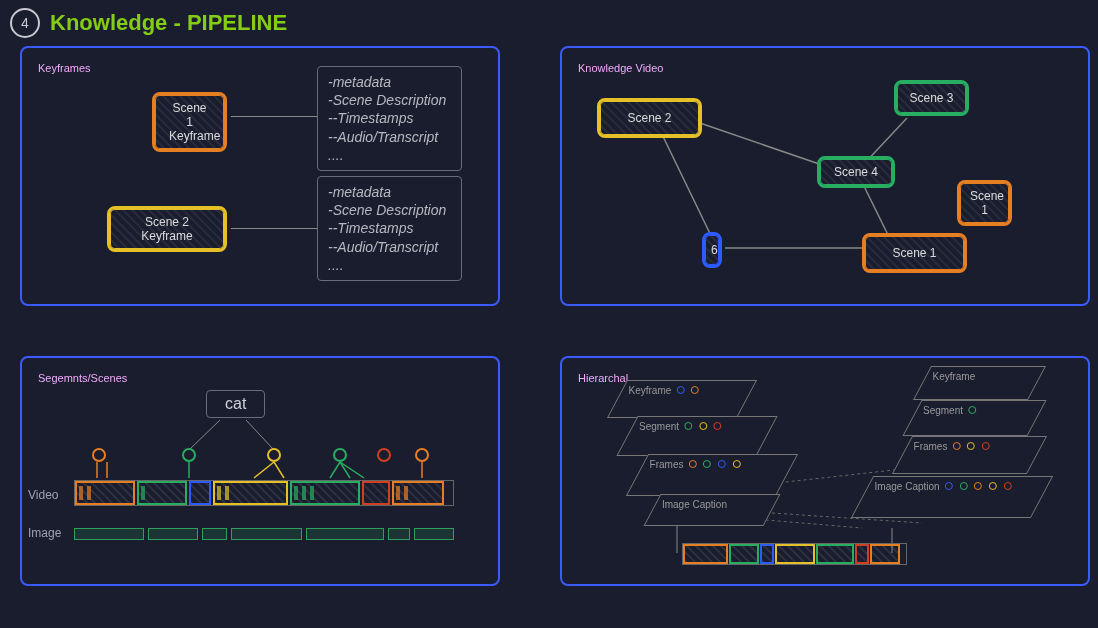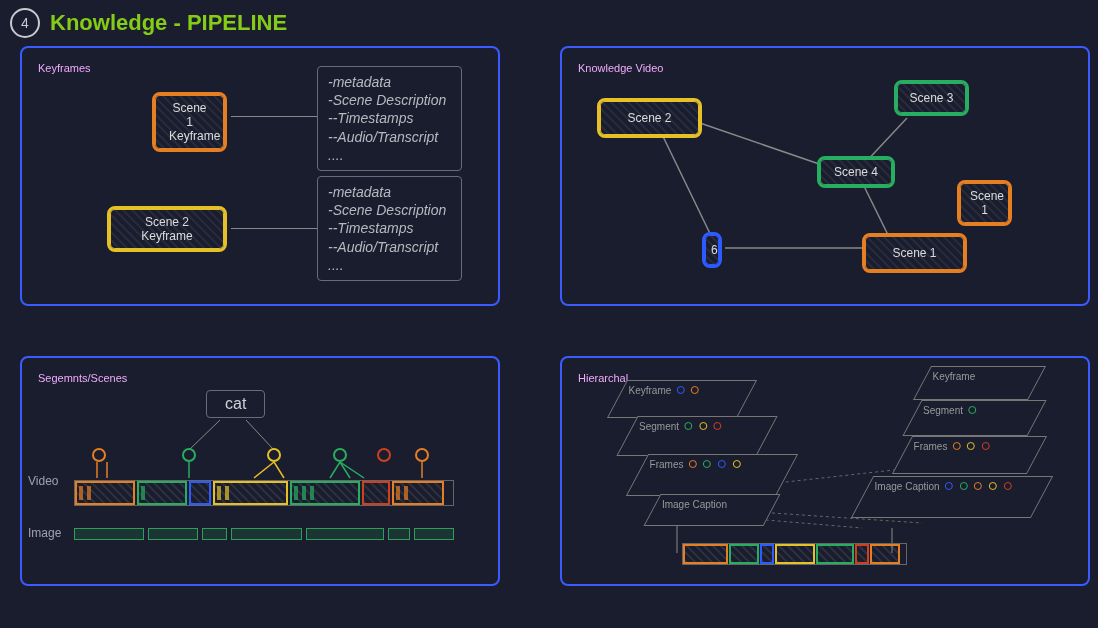--- a/index.html
+++ b/index.html
@@ -213,21 +213,21 @@
       <line x1="400" y1="104" x2="400" y2="120" stroke="#e67e22" stroke-width="1.5"></line>
     </svg>
 
     <div class="dot orange" style="left:70px;  top:90px;"></div>
     <div class="dot green" style="left:160px; top:90px;"></div>
     <div class="dot yellow" style="left:245px; top:90px;"></div>
     <div class="dot green" style="left:311px; top:90px;"></div>
     <div class="dot red" style="left:355px; top:90px;"></div>
     <div class="dot orange" style="left:393px; top:90px;"></div>
 
-    <div class="seg-label" style="left:6px; top:116px;">Video</div>
+    <div class="seg-label" style="left:6px; top:130px;">Video</div>
     <div class="track" style="left:52px; top:122px; width:380px;">
       <div class="seg orange" style="width:60px;"><span class="bar"></span><span class="bar"></span></div>
       <div class="seg green" style="width:50px;"><span class="bar"></span></div>
       <div class="seg blue" style="width:22px;"></div>
       <div class="seg yellow" style="width:75px;"><span class="bar"></span><span class="bar"></span></div>
       <div class="seg green" style="width:70px;"><span class="bar"></span><span class="bar"></span><span class="bar"></span></div>
       <div class="seg red" style="width:28px;"></div>
       <div class="seg orange" style="width:52px;"><span class="bar"></span><span class="bar"></span></div>
     </div>
 

